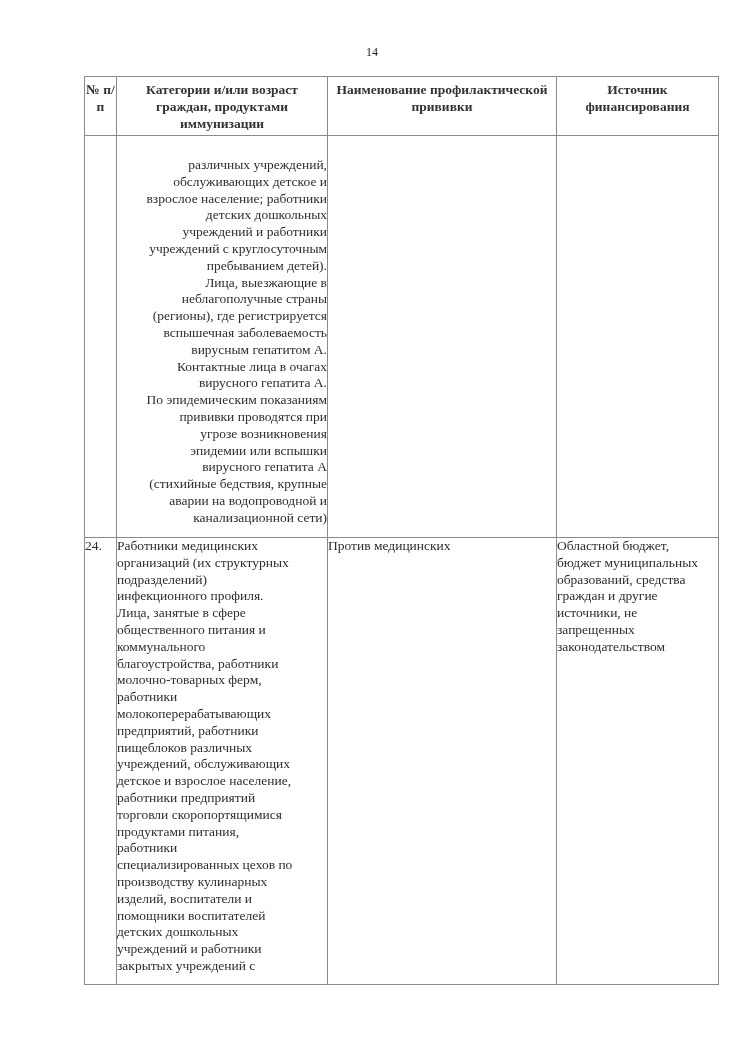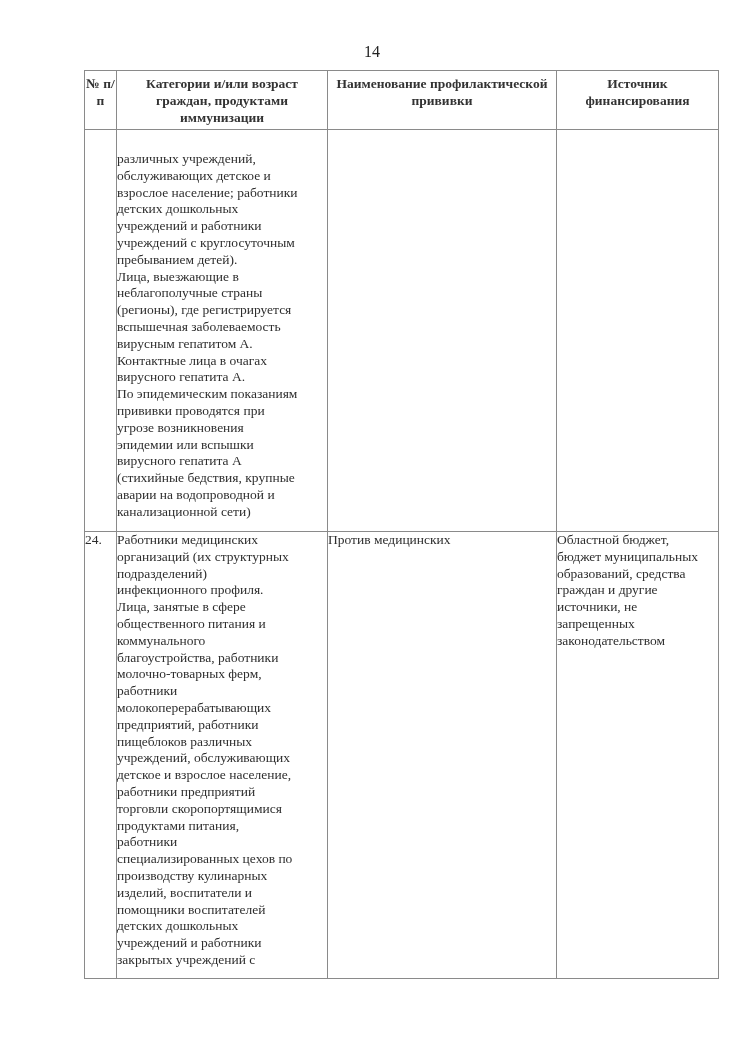--- a/index.html
+++ b/index.html
@@ -2,42 +2,42 @@
 <html><head>
   <meta charset="utf-8">
   <style>
     html, body { margin: 0; padding: 0; }
     body {
       width: 744px; height: 1051px; background: #ffffff; position: relative; overflow: hidden;
       font-family: "Liberation Serif", "DejaVu Serif", serif; color: #2a2a2a;
     }
     .page-number {
       position: absolute; top: 43px; left: 0; width: 744px; text-align: center;
-      font-size: 16px; line-height: 18px; color: #222;
+      font-size: 12px; line-height: 18px; color: #222;
     }
     table.doc {
-      position: absolute; left: 84px; top: 70px; width: 634px;
+      position: absolute; left: 84px; top: 76px; width: 634px;
       border-collapse: collapse; table-layout: fixed;
     }
     table.doc td, table.doc th {
       border: 1.5px solid #8a8a8a; vertical-align: top; padding: 0;
     }
     table.doc th {
       font-weight: bold; font-size: 13.5px; line-height: 17px; text-align: center;
       padding-top: 4px; height: 54px; color: #333;
     }
     th.c-num { padding-left: 1px; padding-right: 1px; }
     td { font-size: 13.5px; line-height: 16.8px; color: #2e2e2e; }
     td.num { padding: 5px 0 0 5px; }
     td.cat { padding: 2px 0 0 2px; white-space: pre-line; }
     td.vac { padding: 5px 0 0 7px; }
     td.fin { padding: 5px 0 0 2px; white-space: pre-line; }
     tr.r1 td { height: 380px; }
     tr.r2 td { height: 446px; }
-    tr.r1 td.cat { padding-top: 21px; }
+    tr.r1 td.cat { padding-top: 21px; text-align: right; }
   </style>
 </head>
 <body>
 
 <div class="page-number">14</div>
 
 <table class="doc">
   <colgroup>
     <col style="width:32px">
     <col style="width:211px">

